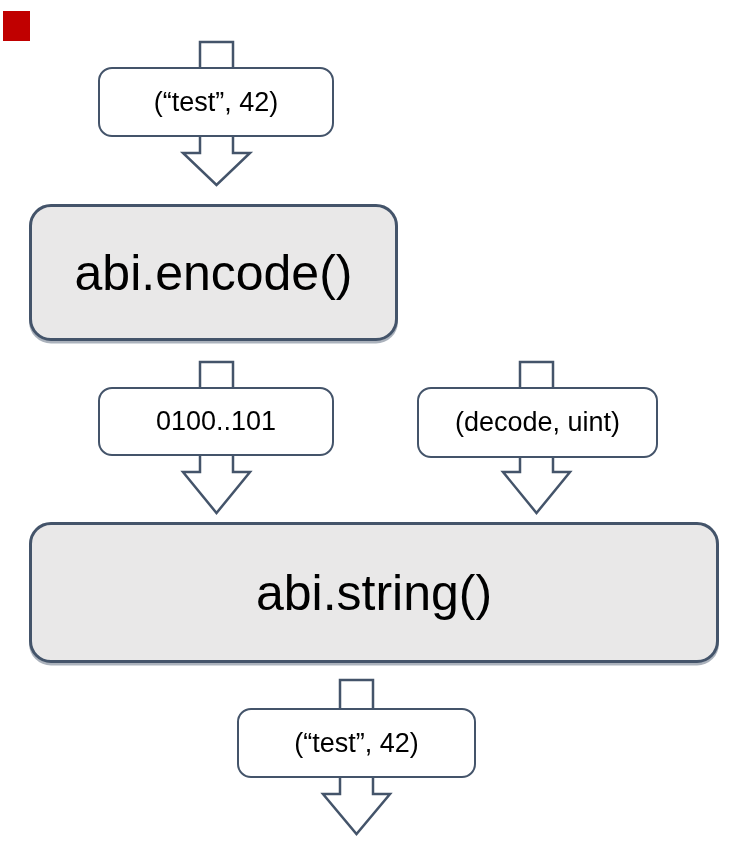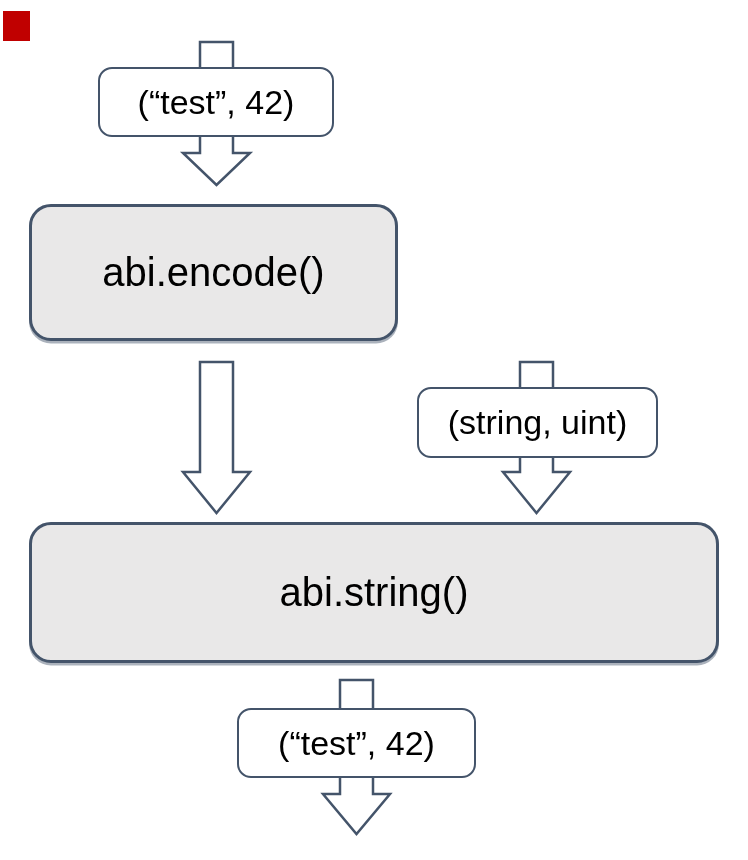--- a/index.html
+++ b/index.html
@@ -23,27 +23,27 @@
     align-items: center;
     justify-content: center;
     color: #000000;
     z-index: 2;
     white-space: nowrap;
   }
   .pill {
     background: #ffffff;
     border: 2.5px solid #44546A;
     border-radius: 14px;
-    font-size: 34px;
+    font-size: 27px;
   }
   .process {
     background: #E9E8E8;
     border: 3px solid #44546A;
     border-radius: 22px;
-    font-size: 40px;
+    font-size: 50px;
     box-shadow: 0 2.5px 0 rgba(68, 84, 106, 0.45);
   }
   .accent-square {
     position: absolute;
     left: 3px;
     top: 11px;
     width: 27px;
     height: 30px;
     background: #C00000;
     z-index: 3;
@@ -68,23 +68,26 @@
   </svg>
 
   <div class="node pill" style="left:98px; top:67px; width:236px; height:70px;">
     <span>(“test”, 42)</span>
   </div>
 
   <div class="node process" style="left:29px; top:204px; width:369px; height:137px;">
     <span>abi.encode()</span>
   </div>
 
+  <div class="node pill" style="left:98px; top:387px; width:236px; height:69px;">
+    <span>0100..101</span>
+  </div>
 
   <div class="node pill" style="left:417px; top:387px; width:241px; height:71px;">
-    <span>(string, uint)</span>
+    <span>(decode, uint)</span>
   </div>
 
   <div class="node process" style="left:29px; top:522px; width:690px; height:141px;">
     <span>abi.string()</span>
   </div>
 
   <div class="node pill" style="left:237px; top:708px; width:239px; height:70px;">
     <span>(“test”, 42)</span>
   </div>
 

